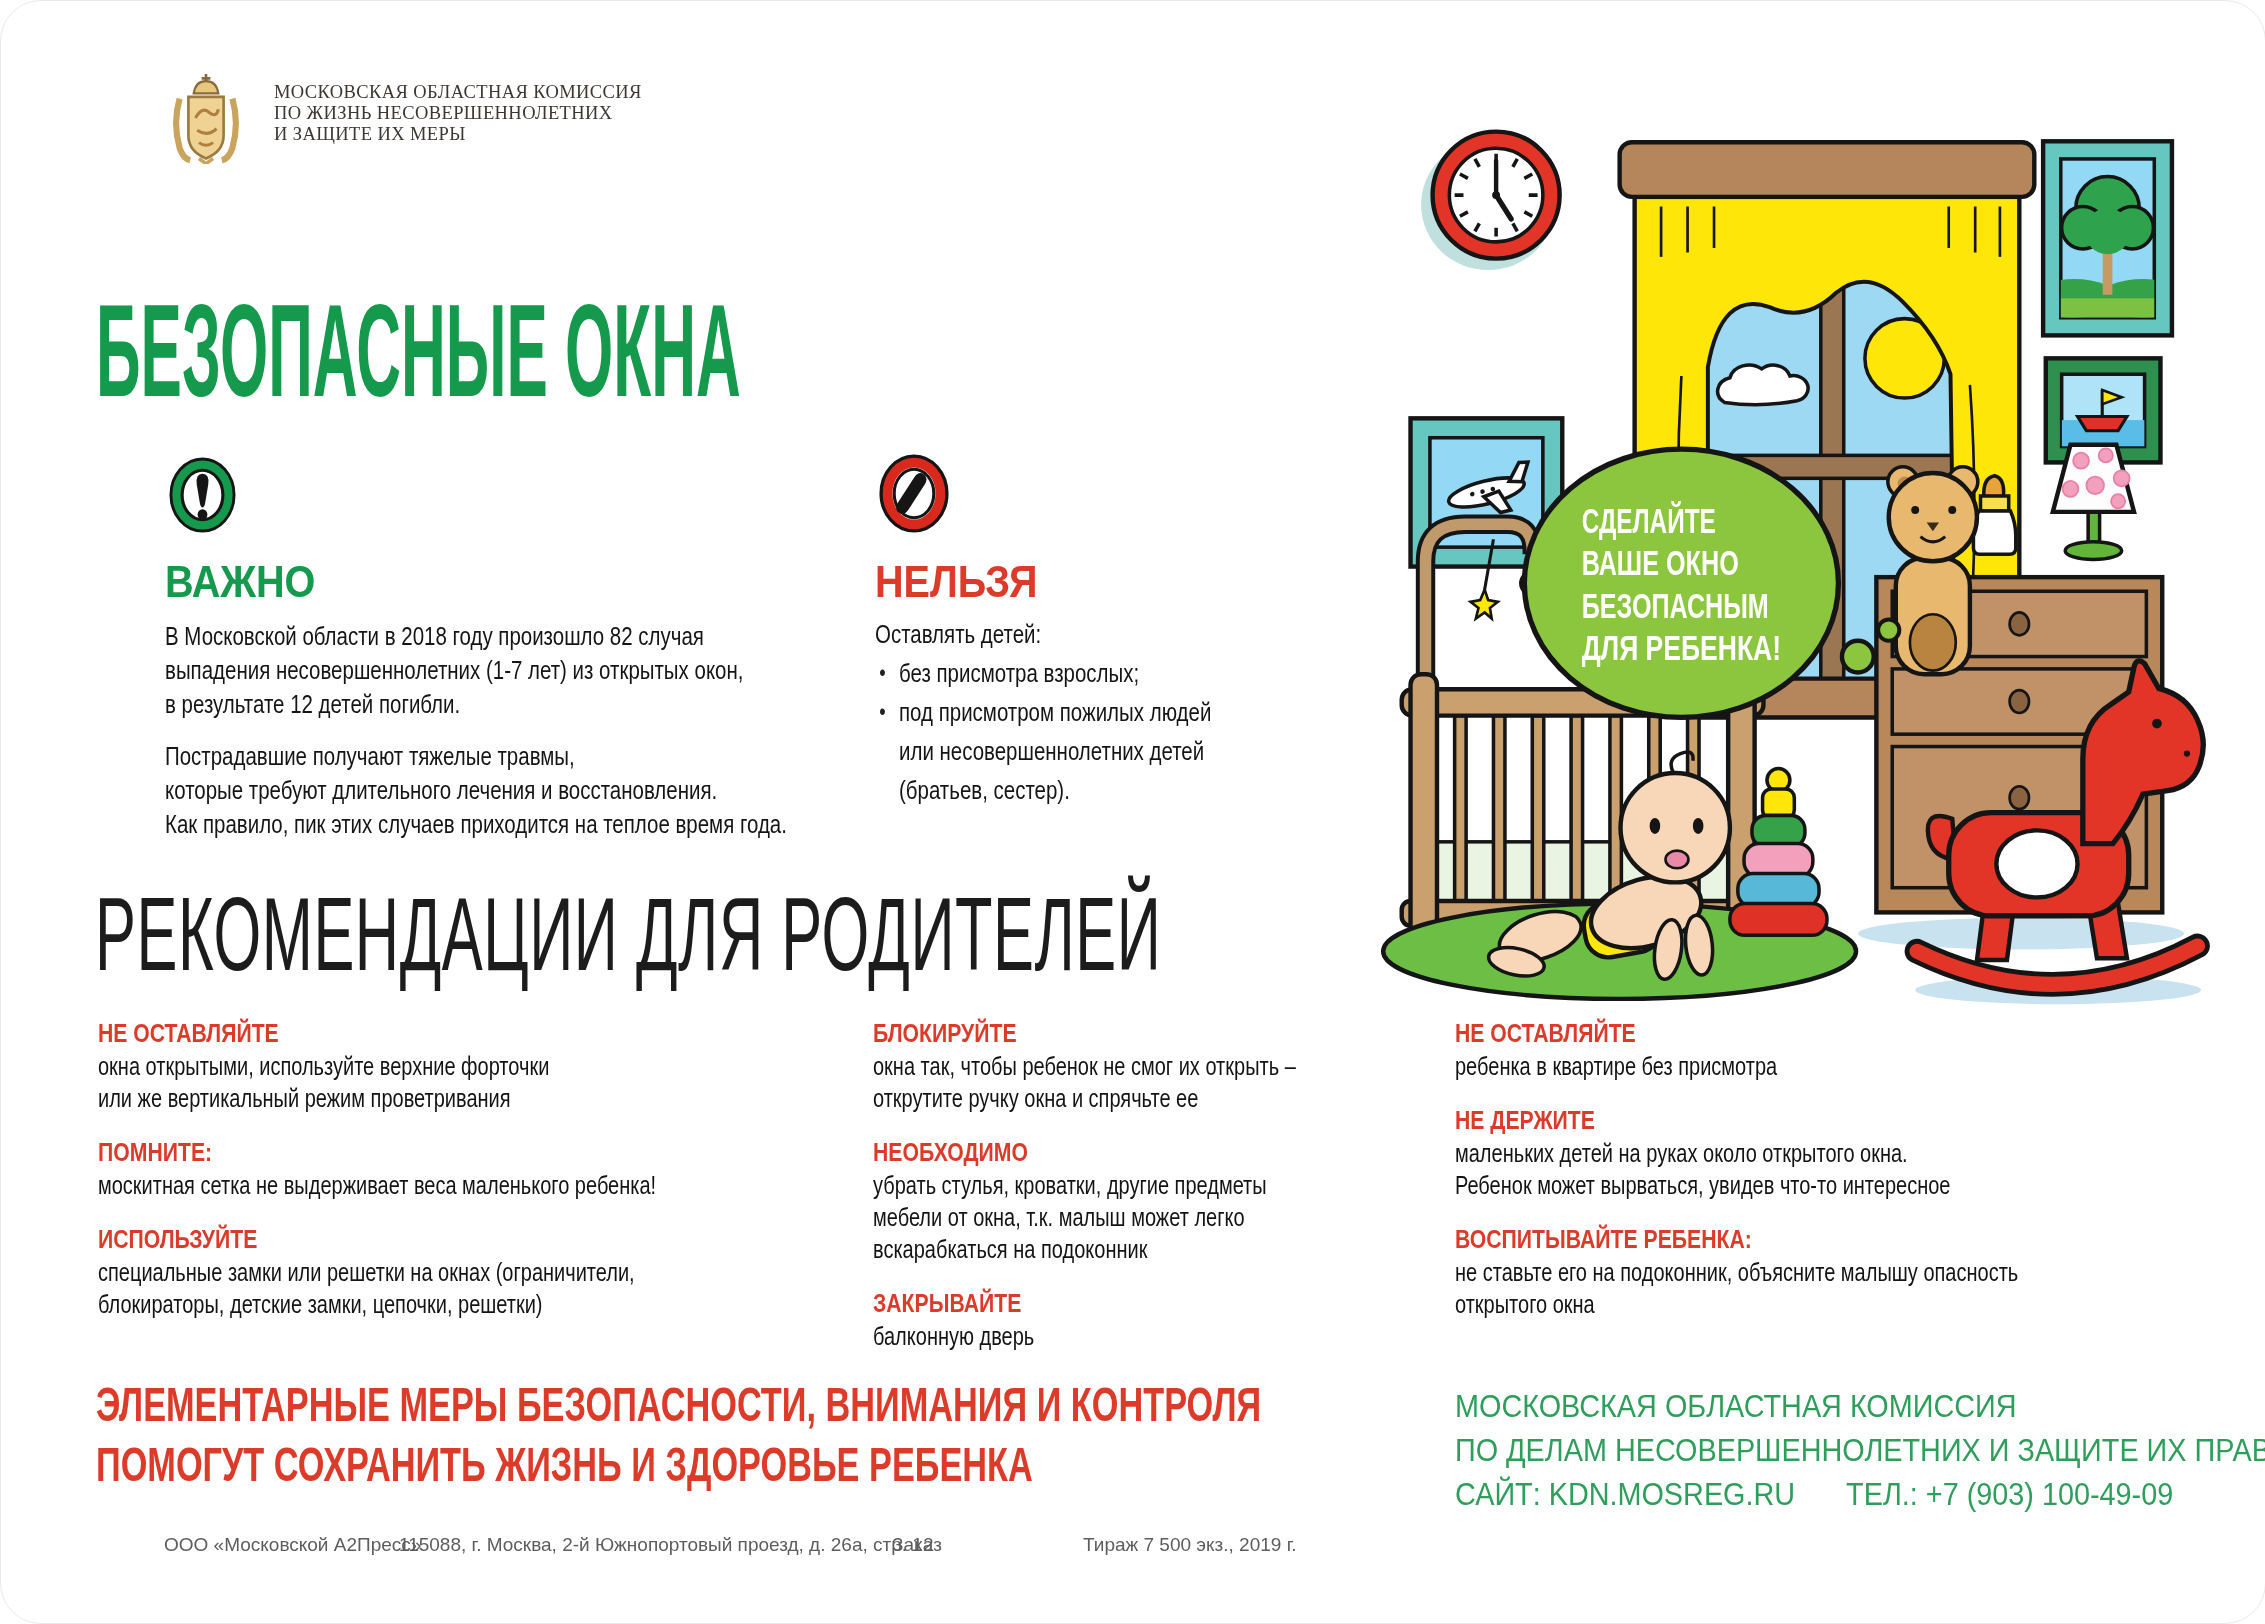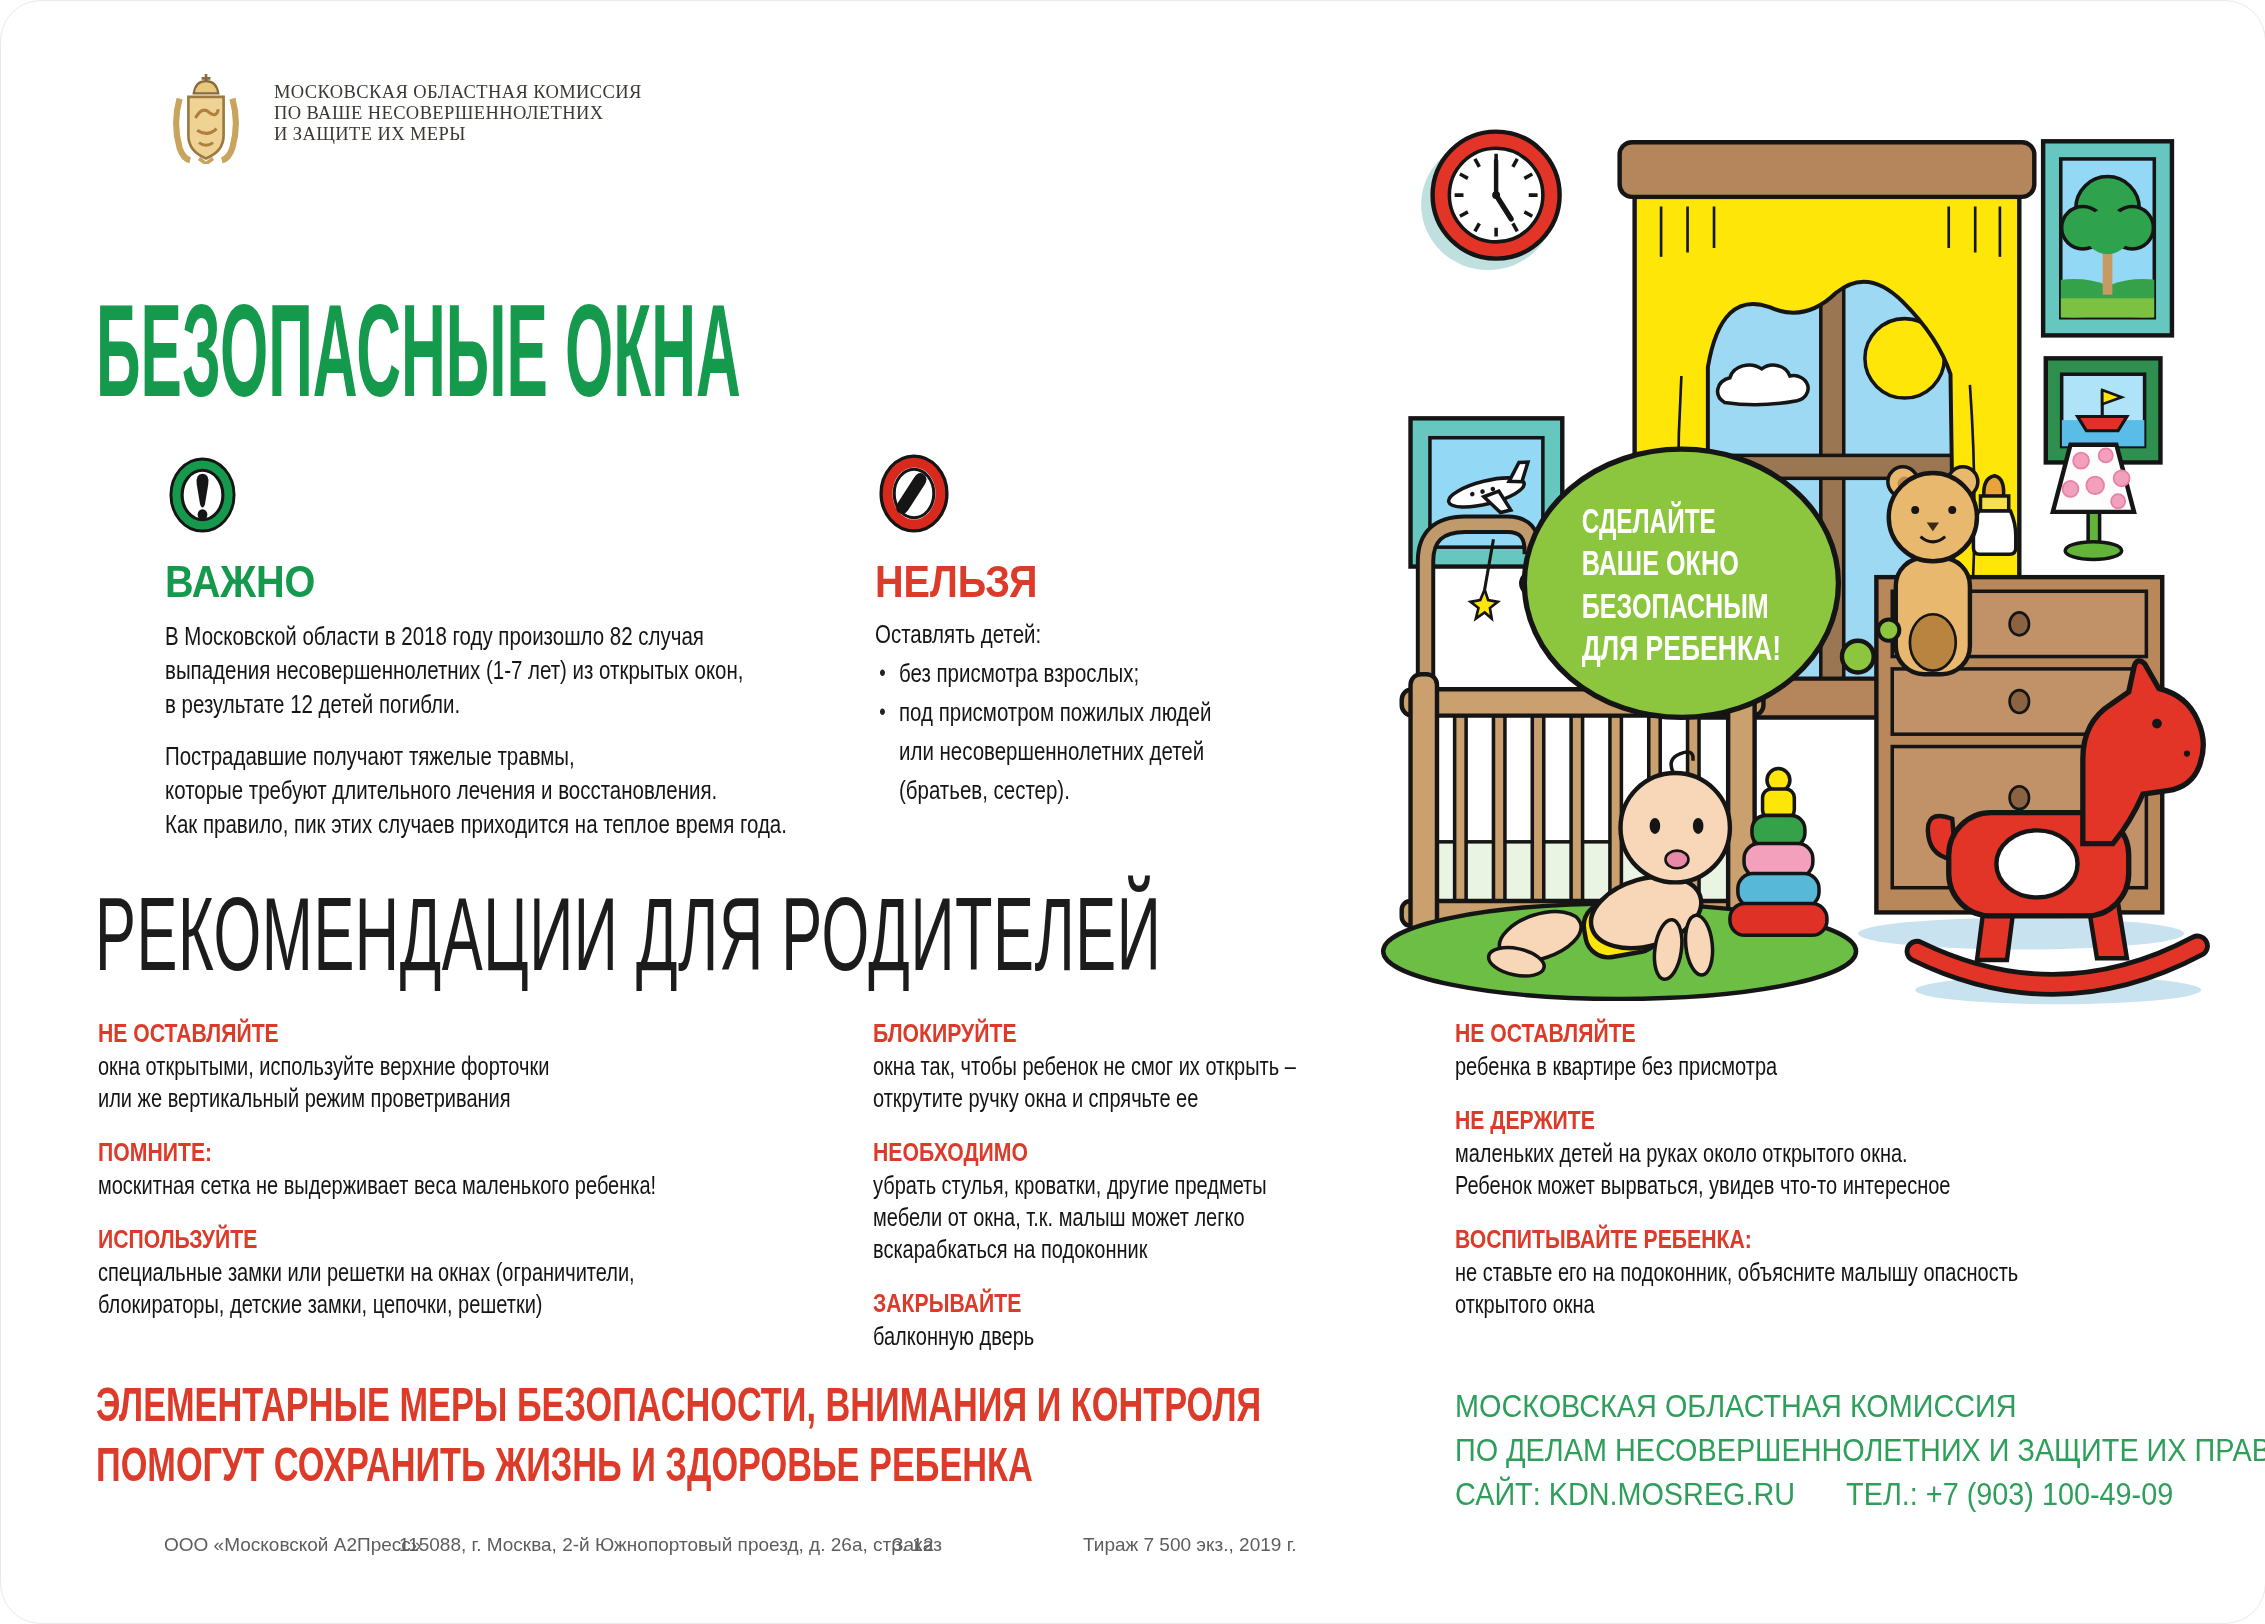--- a/index.html
+++ b/index.html
@@ -42,21 +42,21 @@
     <path d="M50,2 v10 M45,7 h10" stroke="#8a6a3a" stroke-width="3" fill="none"></path>
     <path d="M36,24 q2,-14 14,-14 q12,0 14,14 z" fill="#E8C87E" stroke="#8a6a3a" stroke-width="2.5"></path>
     <path d="M20,30 q-8,28 0,56 q4,12 12,14" fill="none" stroke="#C9A45C" stroke-width="7"></path>
     <path d="M80,30 q8,28 0,56 q-4,12 -12,14" fill="none" stroke="#C9A45C" stroke-width="7"></path>
     <path d="M30,28 h40 v44 q0,18 -20,26 q-20,-8 -20,-26 z" fill="#EFD395" stroke="#9a7a40" stroke-width="3"></path>
     <path d="M38,52 q8,-14 16,-6 q8,6 10,-4 M40,66 q12,8 22,-2 M42,80 q8,6 16,0" fill="none" stroke="#B07F3E" stroke-width="3.5"></path>
     <path d="M42,98 l8,6 l8,-6" fill="none" stroke="#C9A45C" stroke-width="4"></path>
   </svg>
   <div class="abs org-name">
     <div>МОСКОВСКАЯ ОБЛАСТНАЯ КОМИССИЯ</div>
-    <div>ПО ВАШЕ НЕСОВЕРШЕННОЛЕТНИХ</div>
+    <div>ПО ЖИЗНЬ НЕСОВЕРШЕННОЛЕТНИХ</div>
     <div>И ЗАЩИТЕ ИХ МЕРЫ</div>
   </div>
 
   <div class="abs sx title">БЕЗОПАСНЫЕ ОКНА</div>
 
   <svg class="abs" style="left:166px;top:455px" width="71" height="78" viewBox="0 0 80 88">
     <ellipse cx="40" cy="44" rx="35" ry="40" fill="#fff" stroke="#151515" stroke-width="4.5"></ellipse>
     <ellipse cx="40" cy="44" rx="29" ry="34" fill="none" stroke="#15994C" stroke-width="10"></ellipse>
     <ellipse cx="40" cy="44" rx="23" ry="28" fill="none" stroke="#151515" stroke-width="3.5"></ellipse>
     <path d="M40,20 q8,0 6.5,12 l-3.5,21 q-1,5 -3,5 q-2,0 -3,-5 l-3.5,-21 q-1.5,-12 6.5,-12 z" fill="#151515"></path>

